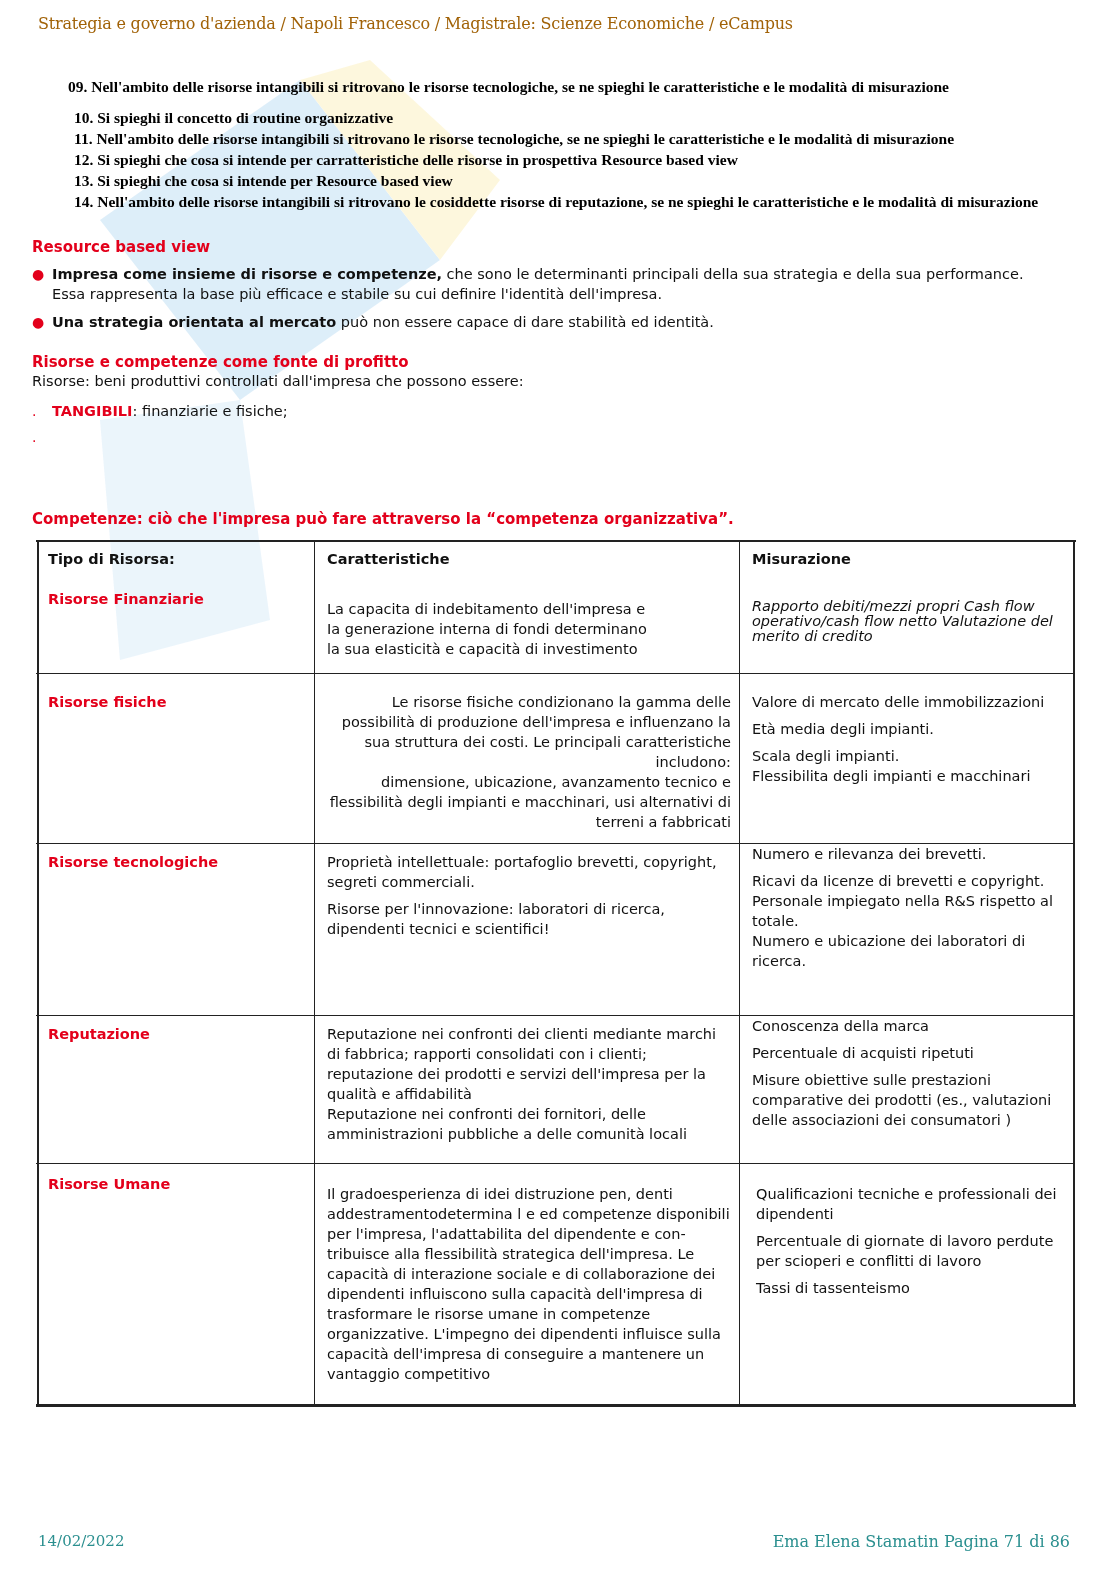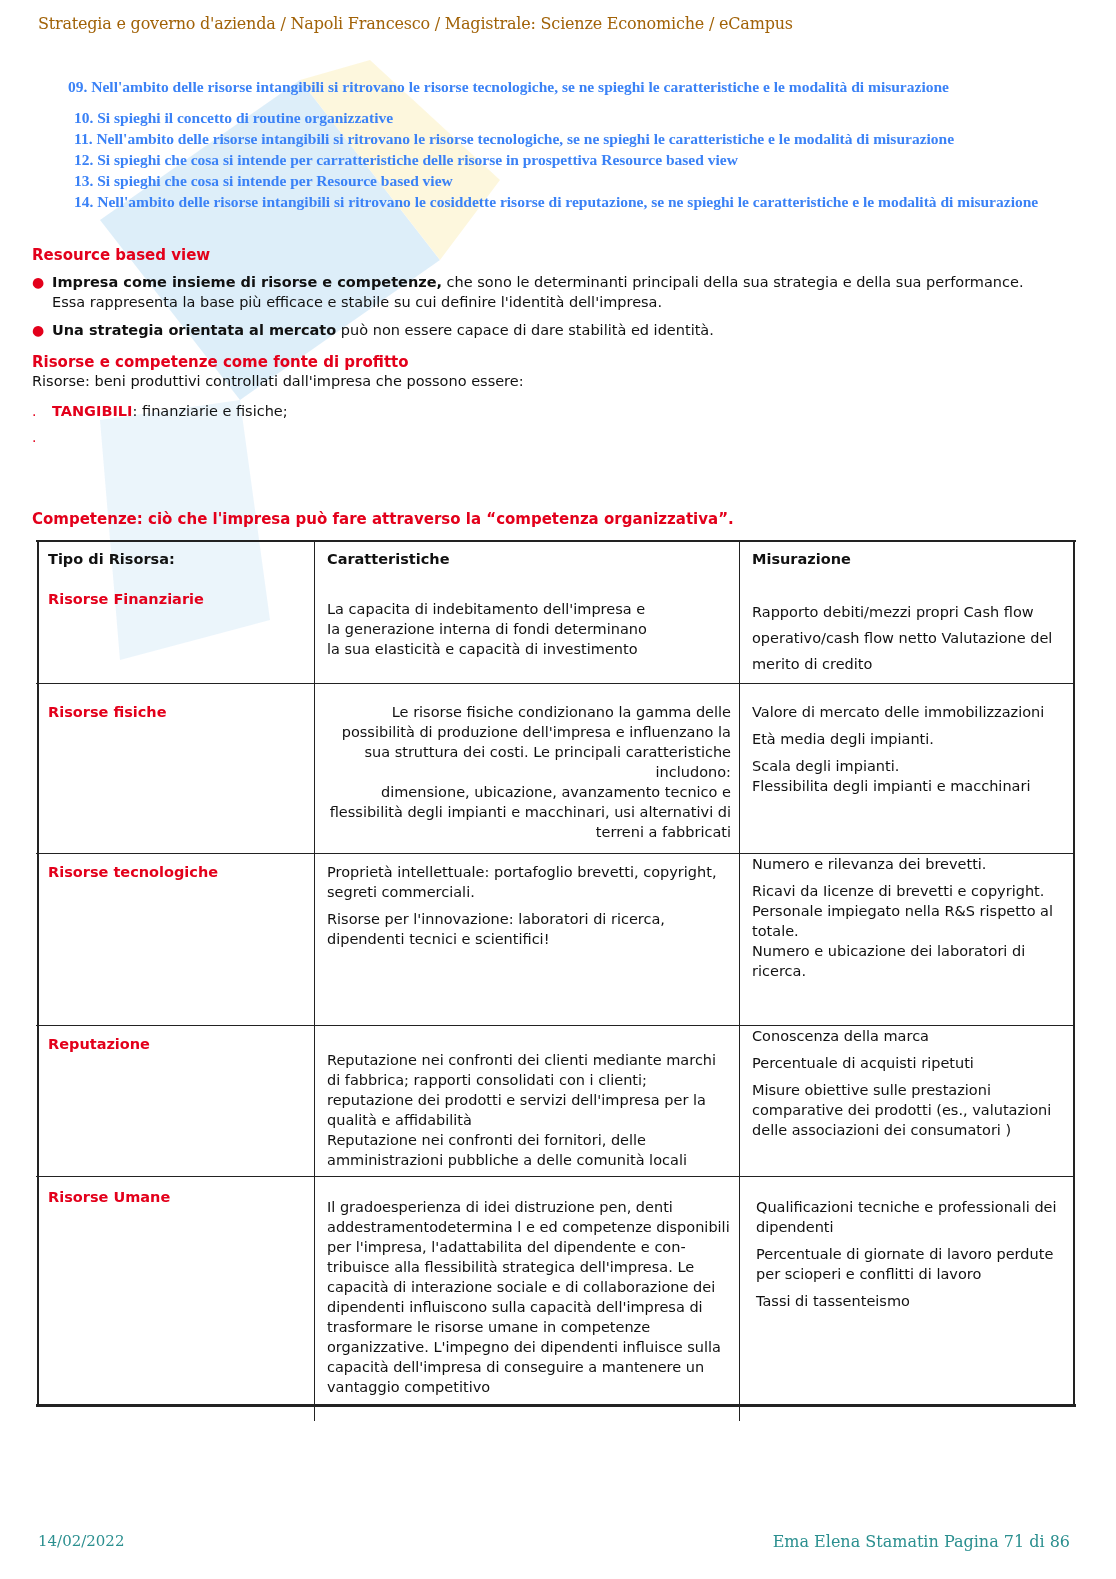--- a/index.html
+++ b/index.html
@@ -1,21 +1,21 @@
 <!DOCTYPE html>
 <html><head>
 <meta charset="utf-8">
 <style>
   html, body { margin:0; padding:0; background:#ffffff; }
   body { width:1116px; height:1579px; position:relative; overflow:hidden; font-family:"DejaVu Sans", sans-serif; color:#111; }
   .watermark { position:absolute; left:40px; top:60px; width:480px; height:600px; pointer-events:none; opacity:0.18; }
   .running-header { position:absolute; left:38px; top:14px; font-family:"DejaVu Serif", serif; font-size:16px; color:#a16207; letter-spacing:-0.2px; }
   .running-footer-left { position:absolute; left:38px; top:1532px; font-family:"DejaVu Serif", serif; font-size:15px; color:#2a8f8f; }
   .running-footer-right { position:absolute; right:46px; top:1532px; font-family:"DejaVu Serif", serif; font-size:16px; color:#2a8f8f; }
-  .questions { position:absolute; left:68px; top:76px; width:1000px; font-family:"Liberation Serif", serif; font-weight:bold; color:#3b82f6; font-size:15.5px; }
+  .questions { position:absolute; left:68px; top:76px; width:1000px; font-family:"Liberation Serif", serif; font-weight:bold; color:#000000; font-size:15.5px; }
   .q { line-height:21px; white-space:nowrap; }
   .q.first { margin-bottom:10px; }
   .q.indent { padding-left:6px; }
   .q.wrap { white-space:normal; padding-left:30px; text-indent:-24px; }
   .section { position:absolute; left:32px; width:1050px; font-family:"DejaVu Sans", sans-serif; font-size:14.5px; }
   .red-title { color:#e3001b; font-weight:bold; font-size:15px; }
   .bullet-row { display:flex; margin-top:8px; line-height:20px; }
   .bullet-dot { color:#e3001b; width:20px; font-size:14px; }
   .bold { font-weight:bold; }
   .redbold { color:#e3001b; font-weight:bold; }
@@ -47,21 +47,21 @@
 
 <div class="questions">
   <div class="q first">09. Nell'ambito delle risorse intangibili si ritrovano le risorse tecnologiche, se ne spieghi le caratteristiche e le modalità di misurazione</div>
   <div class="q indent">10. Si spieghi il concetto di routine organizzative</div>
   <div class="q indent">11. Nell'ambito delle risorse intangibili si ritrovano le risorse tecnologiche, se ne spieghi le caratteristiche e le modalità di misurazione</div>
   <div class="q indent">12. Si spieghi che cosa si intende per carratteristiche delle risorse in prospettiva Resource based view</div>
   <div class="q indent">13. Si spieghi che cosa si intende per Resource based view</div>
   <div class="q wrap">14. Nell'ambito delle risorse intangibili si ritrovano le cosiddette risorse di reputazione, se ne spieghi le caratteristiche e le modalità di misurazione</div>
 </div>
 
-<div class="section" style="top:246px;">
+<div class="section" style="top:238px;">
   <div class="red-title">Resource based view</div>
   <div class="bullet-row">
     <span class="bullet-dot">●</span>
     <div>
       <span class="bold">Impresa come insieme di risorse e competenze,</span><span> che sono le determinanti principali della sua strategia e della sua performance.</span><br>
       <span>Essa rappresenta la base più efficace e stabile su cui definire l'identità dell'impresa.</span>
     </div>
   </div>
   <div class="bullet-row">
     <span class="bullet-dot">●</span>
@@ -98,21 +98,21 @@
     <td class="col2 hdr">Caratteristiche</td>
     <td class="col3 hdr">Misurazione</td>
   </tr>
   <tr style="height:84px;">
     <td class="col1 cell-type">Risorse Finanziarie</td>
     <td class="col2" style="padding-top:10px;">
       <div>La capacita di indebitamento dell'impresa e</div>
       <div>Ia generazione interna di fondi determinano</div>
       <div>la sua eIasticità e capacità di investimento</div>
     </td>
-    <td class="col3 m" style="padding-top:10px; line-height:26px;">
+    <td class="col3 m" style="padding-top:10px; line-height:15px;font-style:italic;">
       <div>Rapporto debiti/mezzi propri  Cash flow operativo/cash flow netto Valutazione del merito di credito</div>
     </td>
   </tr>
   <tr style="height:170px;">
     <td class="col1 cell-type hsep" style="padding-top:18px;">Risorse fisiche</td>
     <td class="col2 hsep" style="padding-top:18px;text-align:right;">
       <div>Le risorse fisiche condizionano la gamma delle possibilità di produzione dell'impresa e influenzano la sua struttura dei costi. Le principali caratteristiche includono:</div>
       <div>dimensione, ubicazione, avanzamento tecnico e flessibilità degli impianti e macchinari, usi alternativi di terreni a fabbricati</div>
     </td>
     <td class="col3 m hsep" style="padding-top:18px;">
@@ -130,21 +130,21 @@
     </td>
     <td class="col3 m hsep" style="padding-top:0;">
       <p>Numero e rilevanza dei brevetti.</p>
       <p class="tight">Ricavi da Iicenze di brevetti e copyright.</p>
       <p class="tight">Personale impiegato nella R&amp;S rispetto al totale.</p>
       <p class="tight">Numero e ubicazione dei laboratori di ricerca.</p>
     </td>
   </tr>
   <tr style="height:148px;">
     <td class="col1 cell-type hsep" style="padding-top:8px;">Reputazione</td>
-    <td class="col2 hsep" style="padding-top:24px;margin-left:8px;">
+    <td class="col2 hsep" style="padding-top:8px;margin-left:8px;">
       <div>Reputazione nei confronti dei clienti mediante marchi di fabbrica; rapporti consolidati con i clienti; reputazione dei prodotti e servizi dell'impresa per la qualità e affidabilità</div>
       <div>Reputazione nei confronti dei fornitori, delle amministrazioni pubbliche a delle comunità locali</div>
     </td>
     <td class="col3 m hsep" style="">
       <p>Conoscenza della marca</p>
       <p>Percentuale di acquisti ripetuti</p>
       <p class="tight">Misure obiettive sulle prestazioni comparative dei prodotti (es., valutazioni delle associazioni dei consumatori )</p>
     </td>
   </tr>
   <tr style="height:244px;">

